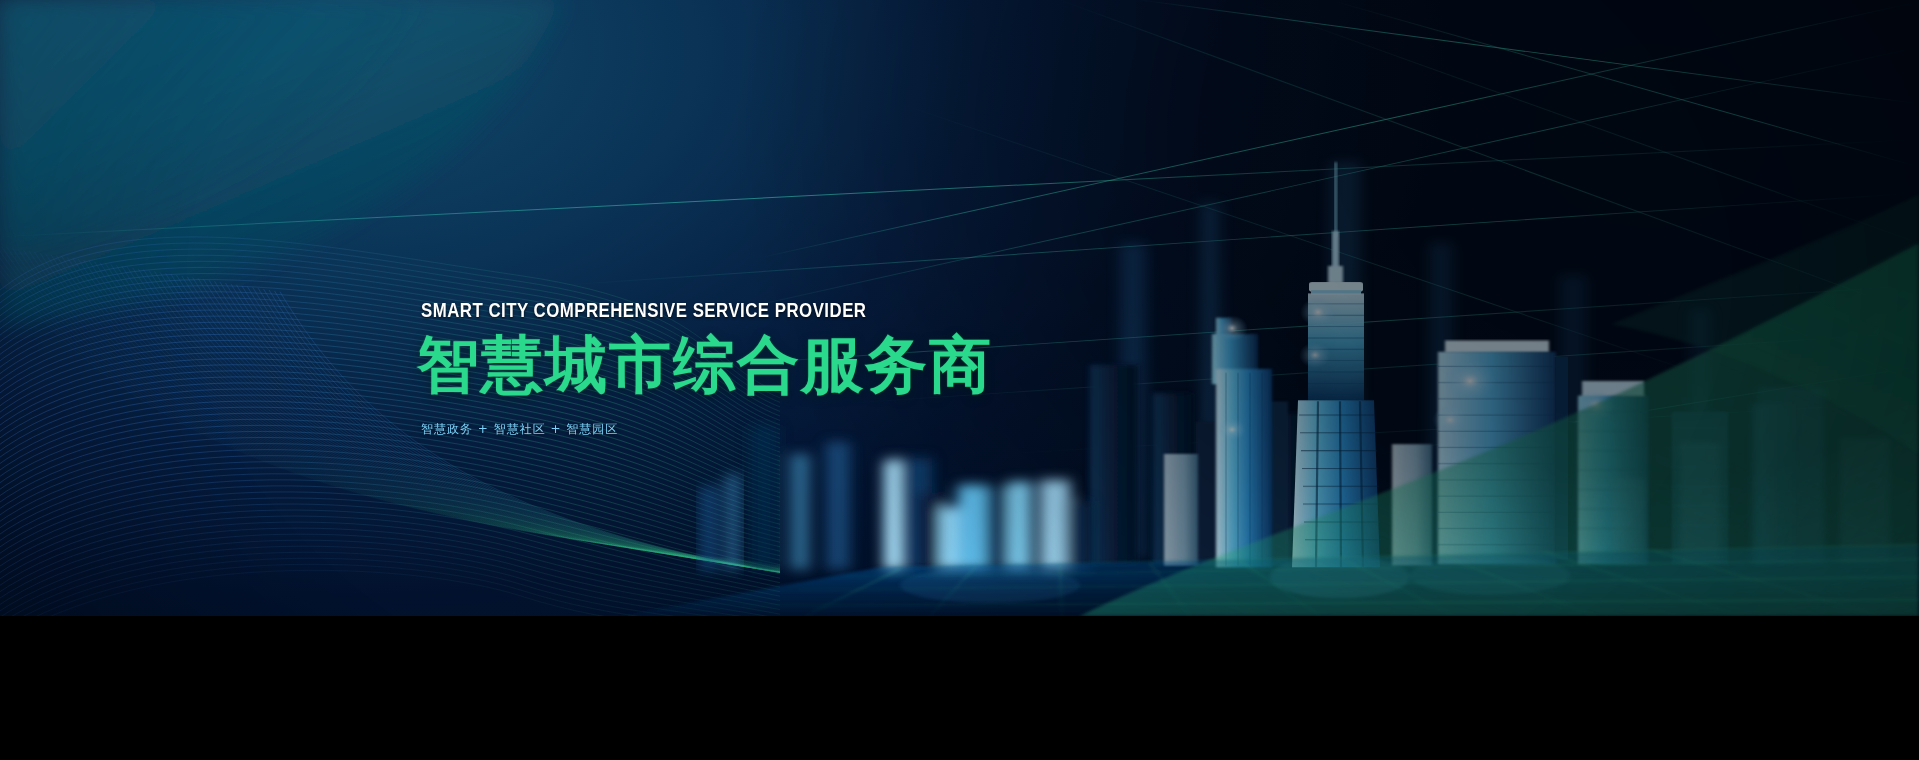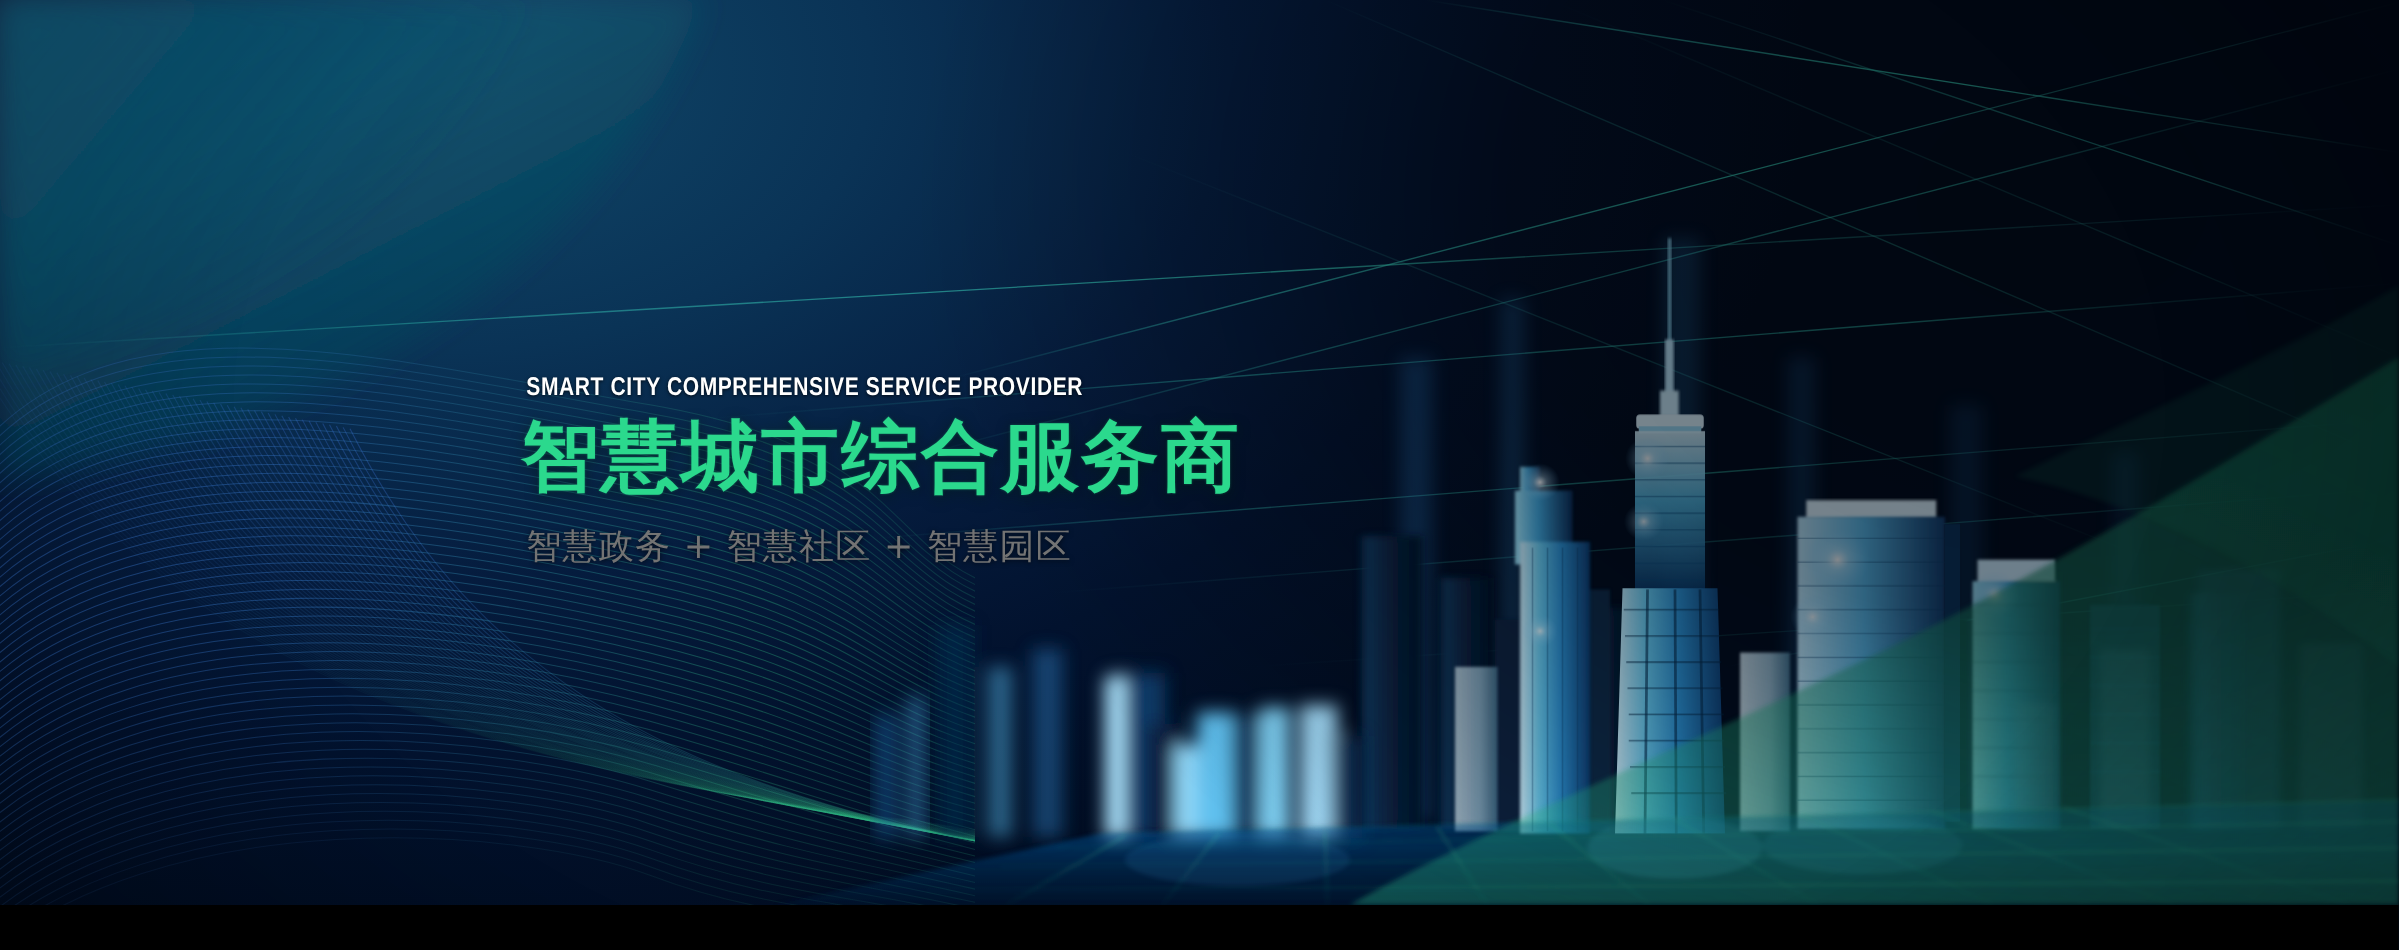--- a/index.html
+++ b/index.html
@@ -3,21 +3,21 @@
 <meta charset="utf-8">
 <style>
   html, body {
     margin: 0;
     padding: 0;
     background: #000;
   }
   #banner {
     position: relative;
     width: 1919px;
-    height: 724px;
+    height: 616px;
     overflow: hidden;
     background: #01102a;
     font-family: "Liberation Sans", "DejaVu Sans", sans-serif;
   }
 
   
   .layer { position: absolute; top: 0; left: 0; width: 100%; height: 100%; }
 
   
   .bg-base {
@@ -80,23 +80,23 @@
     font-weight: 800;
     color: #2bd98d;
     line-height: 1.02;
     margin: 0 0 27px -3px;
     letter-spacing: 2px;
     white-space: nowrap;
     text-shadow: 0 0 2px rgba(43,217,141,0.35), 0 3px 10px rgba(0,30,20,0.55);
     font-family: "DejaVu Sans", "Liberation Sans", sans-serif;
   }
   .subline {
-    font-size: 28px;
+    font-size: 12px;
     font-weight: 400;
-    color: #737373;
+    color: #7dd3fc;
     line-height: 1;
     margin: 0 0 0 1px;
     letter-spacing: 1px;
     white-space: nowrap;
     text-shadow: 0 1px 4px rgba(0,0,0,0.7);
     font-family: "DejaVu Sans", "Liberation Sans", sans-serif;
   }
 </style>
 </head>
 <body>

